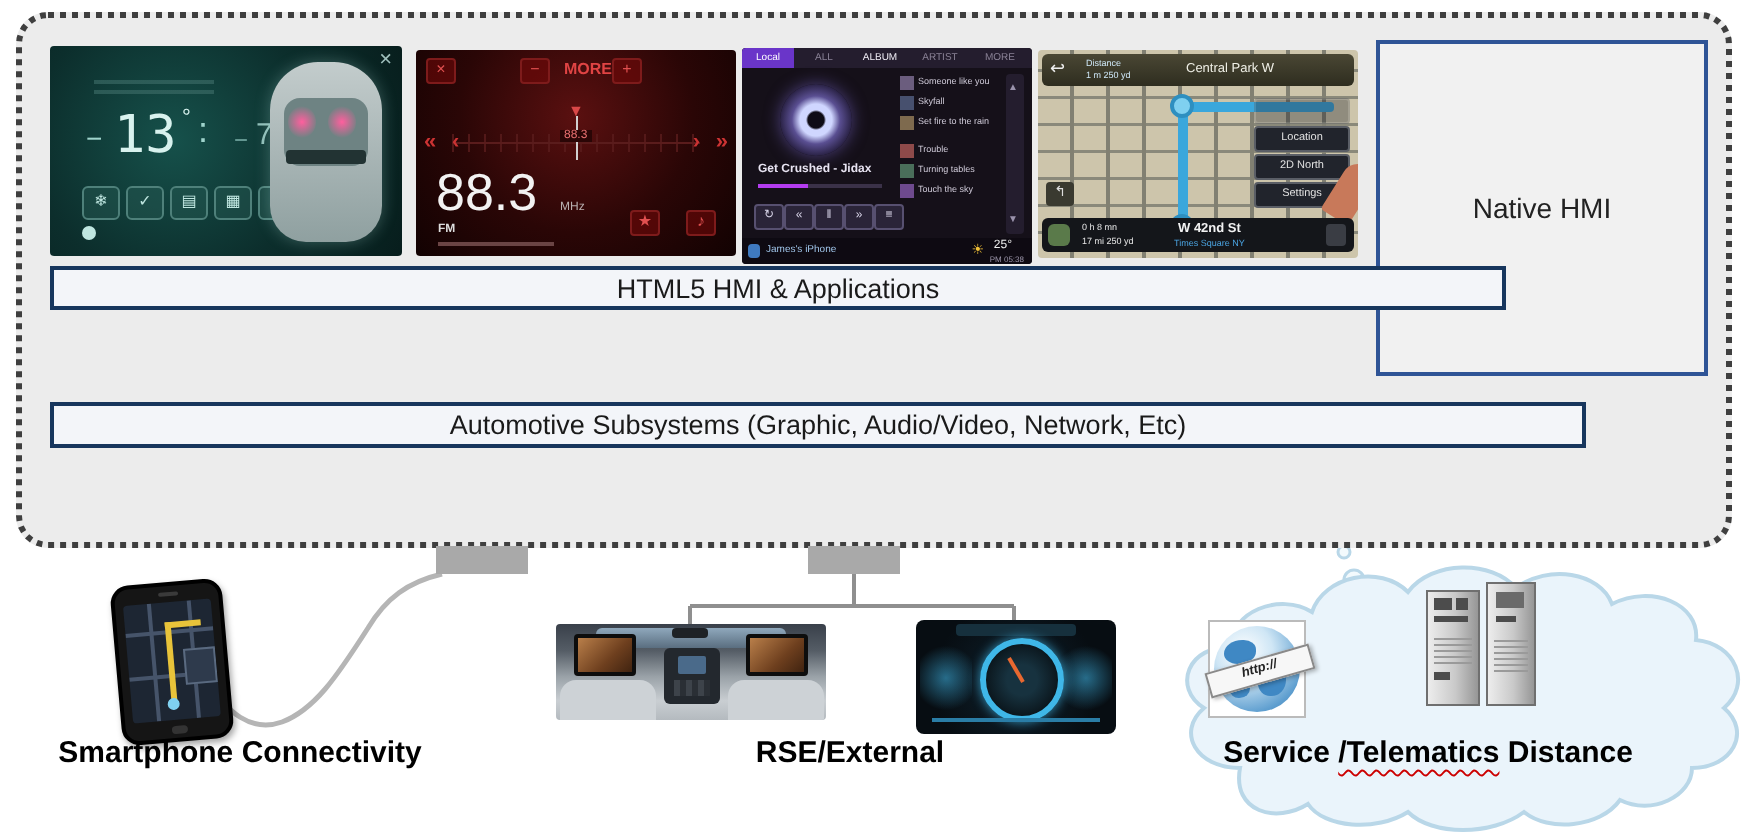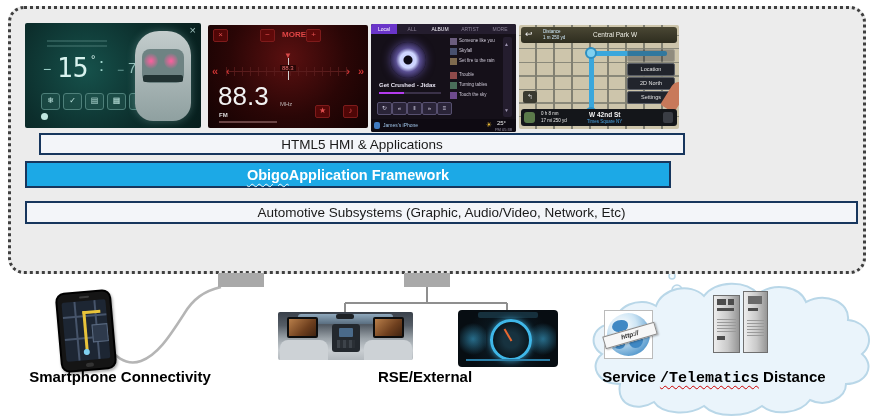--- a/index.html
+++ b/index.html
@@ -86,21 +86,21 @@
   .http-band{position:absolute;left:-2px;top:18px;width:52px;height:11px;background:#f7f7f7;border:1px solid #8a8a8a;
              transform:rotate(-16deg);font-size:6.5px;font-weight:bold;font-style:italic;line-height:10px;
              text-align:center;color:#222;box-shadow:1px 1px 2px rgba(0,0,0,.3);}
 
   .tower{position:absolute;border:1px solid #6f6f6f;box-sizing:border-box;
          background:linear-gradient(90deg,#ededed 0%,#c9c9c9 55%,#969696 100%);}
   .vent{position:absolute;left:3px;right:3px;background:repeating-linear-gradient(0deg,#9a9a9a 0 1px,transparent 1px 3px);}
   .bay{position:absolute;background:#4c4c4c;}
 
   .blabel{font-size:15px;font-weight:bold;color:#000;text-align:center;}
-  .wavy-r{text-decoration:underline wavy #cc0000 1px;text-underline-offset:3px;font-family:Liberation Mono, monospace;}
+  .wavy-r{text-decoration:underline wavy #cc0000 1px;text-underline-offset:3px;}
 </style>
 </head>
 <body>
 
 <svg class="abs" style="left:0;top:0;width:876px;height:419px;z-index:1;pointer-events:none;">
   <path d="M103,336 C112,358 127,366 141,361 C157,355 168,339 184,314 C193,299 204,291 221,287" fill="none" stroke="#b5b5b5" stroke-width="2.5"></path>
   <path d="M427,287 L427,303 M345,303 L507,303 M345,303 L345,314 M507,303 L507,311" fill="none" stroke="#8f8f8f" stroke-width="2"></path>
 </svg>
 
 <svg class="abs" style="left:578px;top:266px;width:298px;height:153px;z-index:0;">
@@ -113,21 +113,21 @@
            C268,132 248,142 232,134 C222,148 196,150 184,140 C168,152 138,152 126,140
            C110,150 84,148 76,136 C60,146 38,140 42,118 Z" fill="#eaf4fb" stroke="#b9d7e8" stroke-width="2"></path>
 </svg>
 
 <div class="abs stack">
 
   <div class="abs thumb hvac" style="left:14px;top:14px;width:176px;height:105px;">
     <div class="t-txt" style="right:5px;top:1px;color:#9fc0bd;font-size:11px;">×</div>
     <div class="t-txt" style="left:22px;top:16px;width:60px;height:8px;background:repeating-linear-gradient(0deg,#3f6f6a 0 2px,transparent 2px 5px);opacity:.6;"></div>
     <div class="t-txt" style="left:18px;top:38px;color:#9fd4cc;font-size:14px;">−</div>
-    <div class="t-txt" style="left:32px;top:30px;color:#d8f2ee;font-size:26px;font-family:'DejaVu Sans Mono',monospace;">15</div>
+    <div class="t-txt" style="left:32px;top:30px;color:#d8f2ee;font-size:26px;font-family:'DejaVu Sans Mono',monospace;">13</div>
     <div class="t-txt" style="left:66px;top:30px;color:#d8f2ee;font-size:11px;">°</div>
     <div class="t-txt" style="left:74px;top:32px;color:#9fd4cc;font-size:18px;">:</div>
     <div class="t-txt" style="left:92px;top:40px;color:#6fa39d;font-size:12px;">−</div>
     <div class="t-txt" style="left:103px;top:36px;color:#8fbdb7;font-size:15px;">7</div>
     <div class="hvac-btn" style="left:16px;top:70px;">❄</div>
     <div class="hvac-btn" style="left:38px;top:70px;">✓</div>
     <div class="hvac-btn" style="left:60px;top:70px;">▤</div>
     <div class="hvac-btn" style="left:82px;top:70px;">▦</div>
     <div class="hvac-btn" style="left:104px;top:70px;">▩</div>
     <div class="t-txt" style="left:16px;top:90px;width:7px;height:7px;border-radius:50%;background:#bfe6e0;"></div>
@@ -243,29 +243,28 @@
     <div class="abs" style="left:2px;bottom:3px;width:156px;height:17px;background:#14161a;border-radius:3px;">
       <span class="t-txt" style="left:3px;top:3px;width:11px;height:11px;border-radius:3px;background:#5a7a4a;"></span>
       <span class="t-txt" style="left:20px;top:2px;color:#e8e8e8;font-size:4.5px;">0 h 8 mn</span>
       <span class="t-txt" style="left:20px;top:9px;color:#e8e8e8;font-size:4.5px;">17 mi 250 yd</span>
       <span class="t-txt" style="left:68px;top:2px;color:#f2f2f2;font-size:6.5px;font-weight:bold;">W 42nd St</span>
       <span class="t-txt" style="left:66px;top:10px;color:#4aa3e0;font-size:4.5px;">Times Square NY</span>
       <span class="t-txt" style="right:4px;top:3px;width:10px;height:11px;background:#3a3d44;border-radius:2px;"></span>
     </div>
   </div>
 
-
-  <div class="abs bar" style="left:28px;top:124px;width:646px;height:22px;">
+  <div class="abs native" style="left:677px;top:11px;width:166px;height:168px;">
+    <span>Native HMI</span>
+  </div>
+
+  <div class="abs bar" style="left:14px;top:124px;width:728px;height:22px;">
     <span>HTML5 HMI &amp; Applications</span>
   </div>
-  <div class="abs bar bar-obigo" style="left:14px;top:152px;width:646px;height:27px;">
-    <span class="wavy-w">Obigo</span>
-      <span> Application Framework</span>
-  </div>
-  <div class="abs bar" style="left:14px;top:192px;width:833px;height:23px;">
+  <div class="abs bar" style="left:14px;top:192px;width:768px;height:23px;">
     <span>Automotive Subsystems (Graphic, Audio/Video, Network, Etc)</span>
   </div>
 </div>
 
 <div class="abs tab-conn" style="left:218px;top:273px;width:46px;height:14px;z-index:2;"></div>
 <div class="abs tab-conn" style="left:404px;top:273px;width:46px;height:14px;z-index:2;"></div>
 
 <div class="abs phone" style="left:58px;top:291px;z-index:2;">
   <div class="abs" style="left:22px;top:3px;width:10px;height:2px;background:#3a3a3a;border-radius:1px;"></div>
   <div class="phone-scr">

